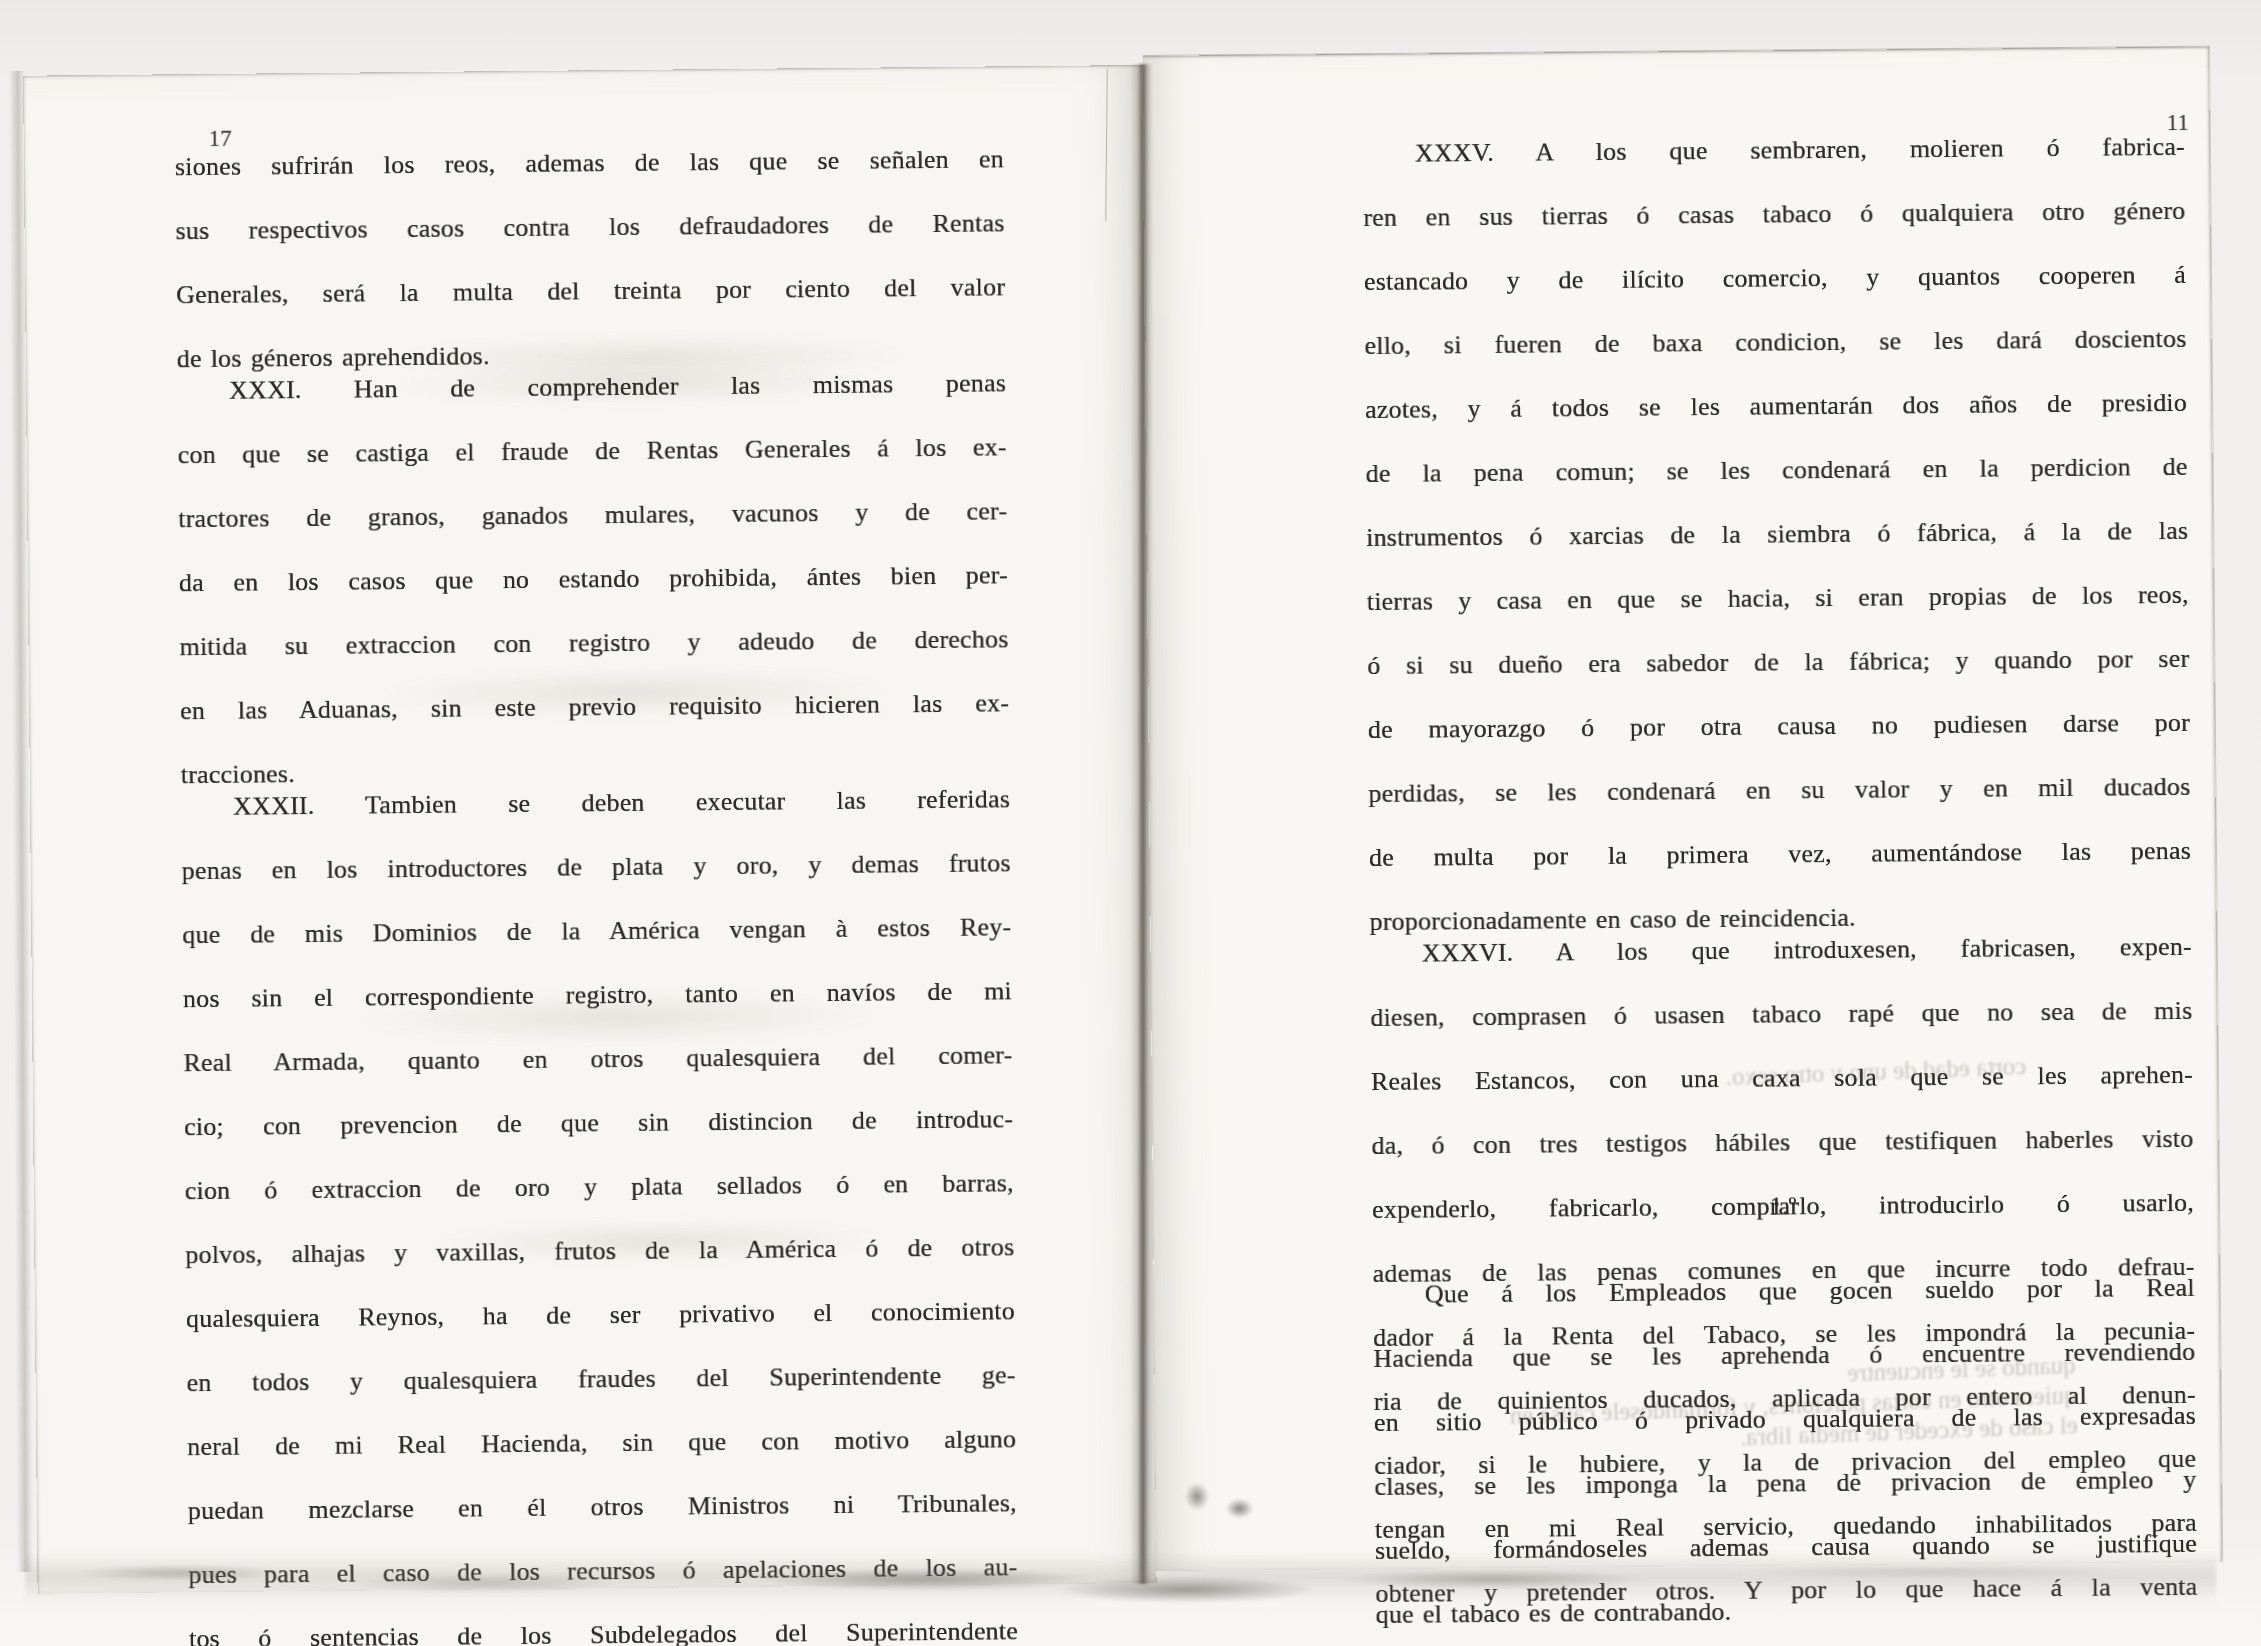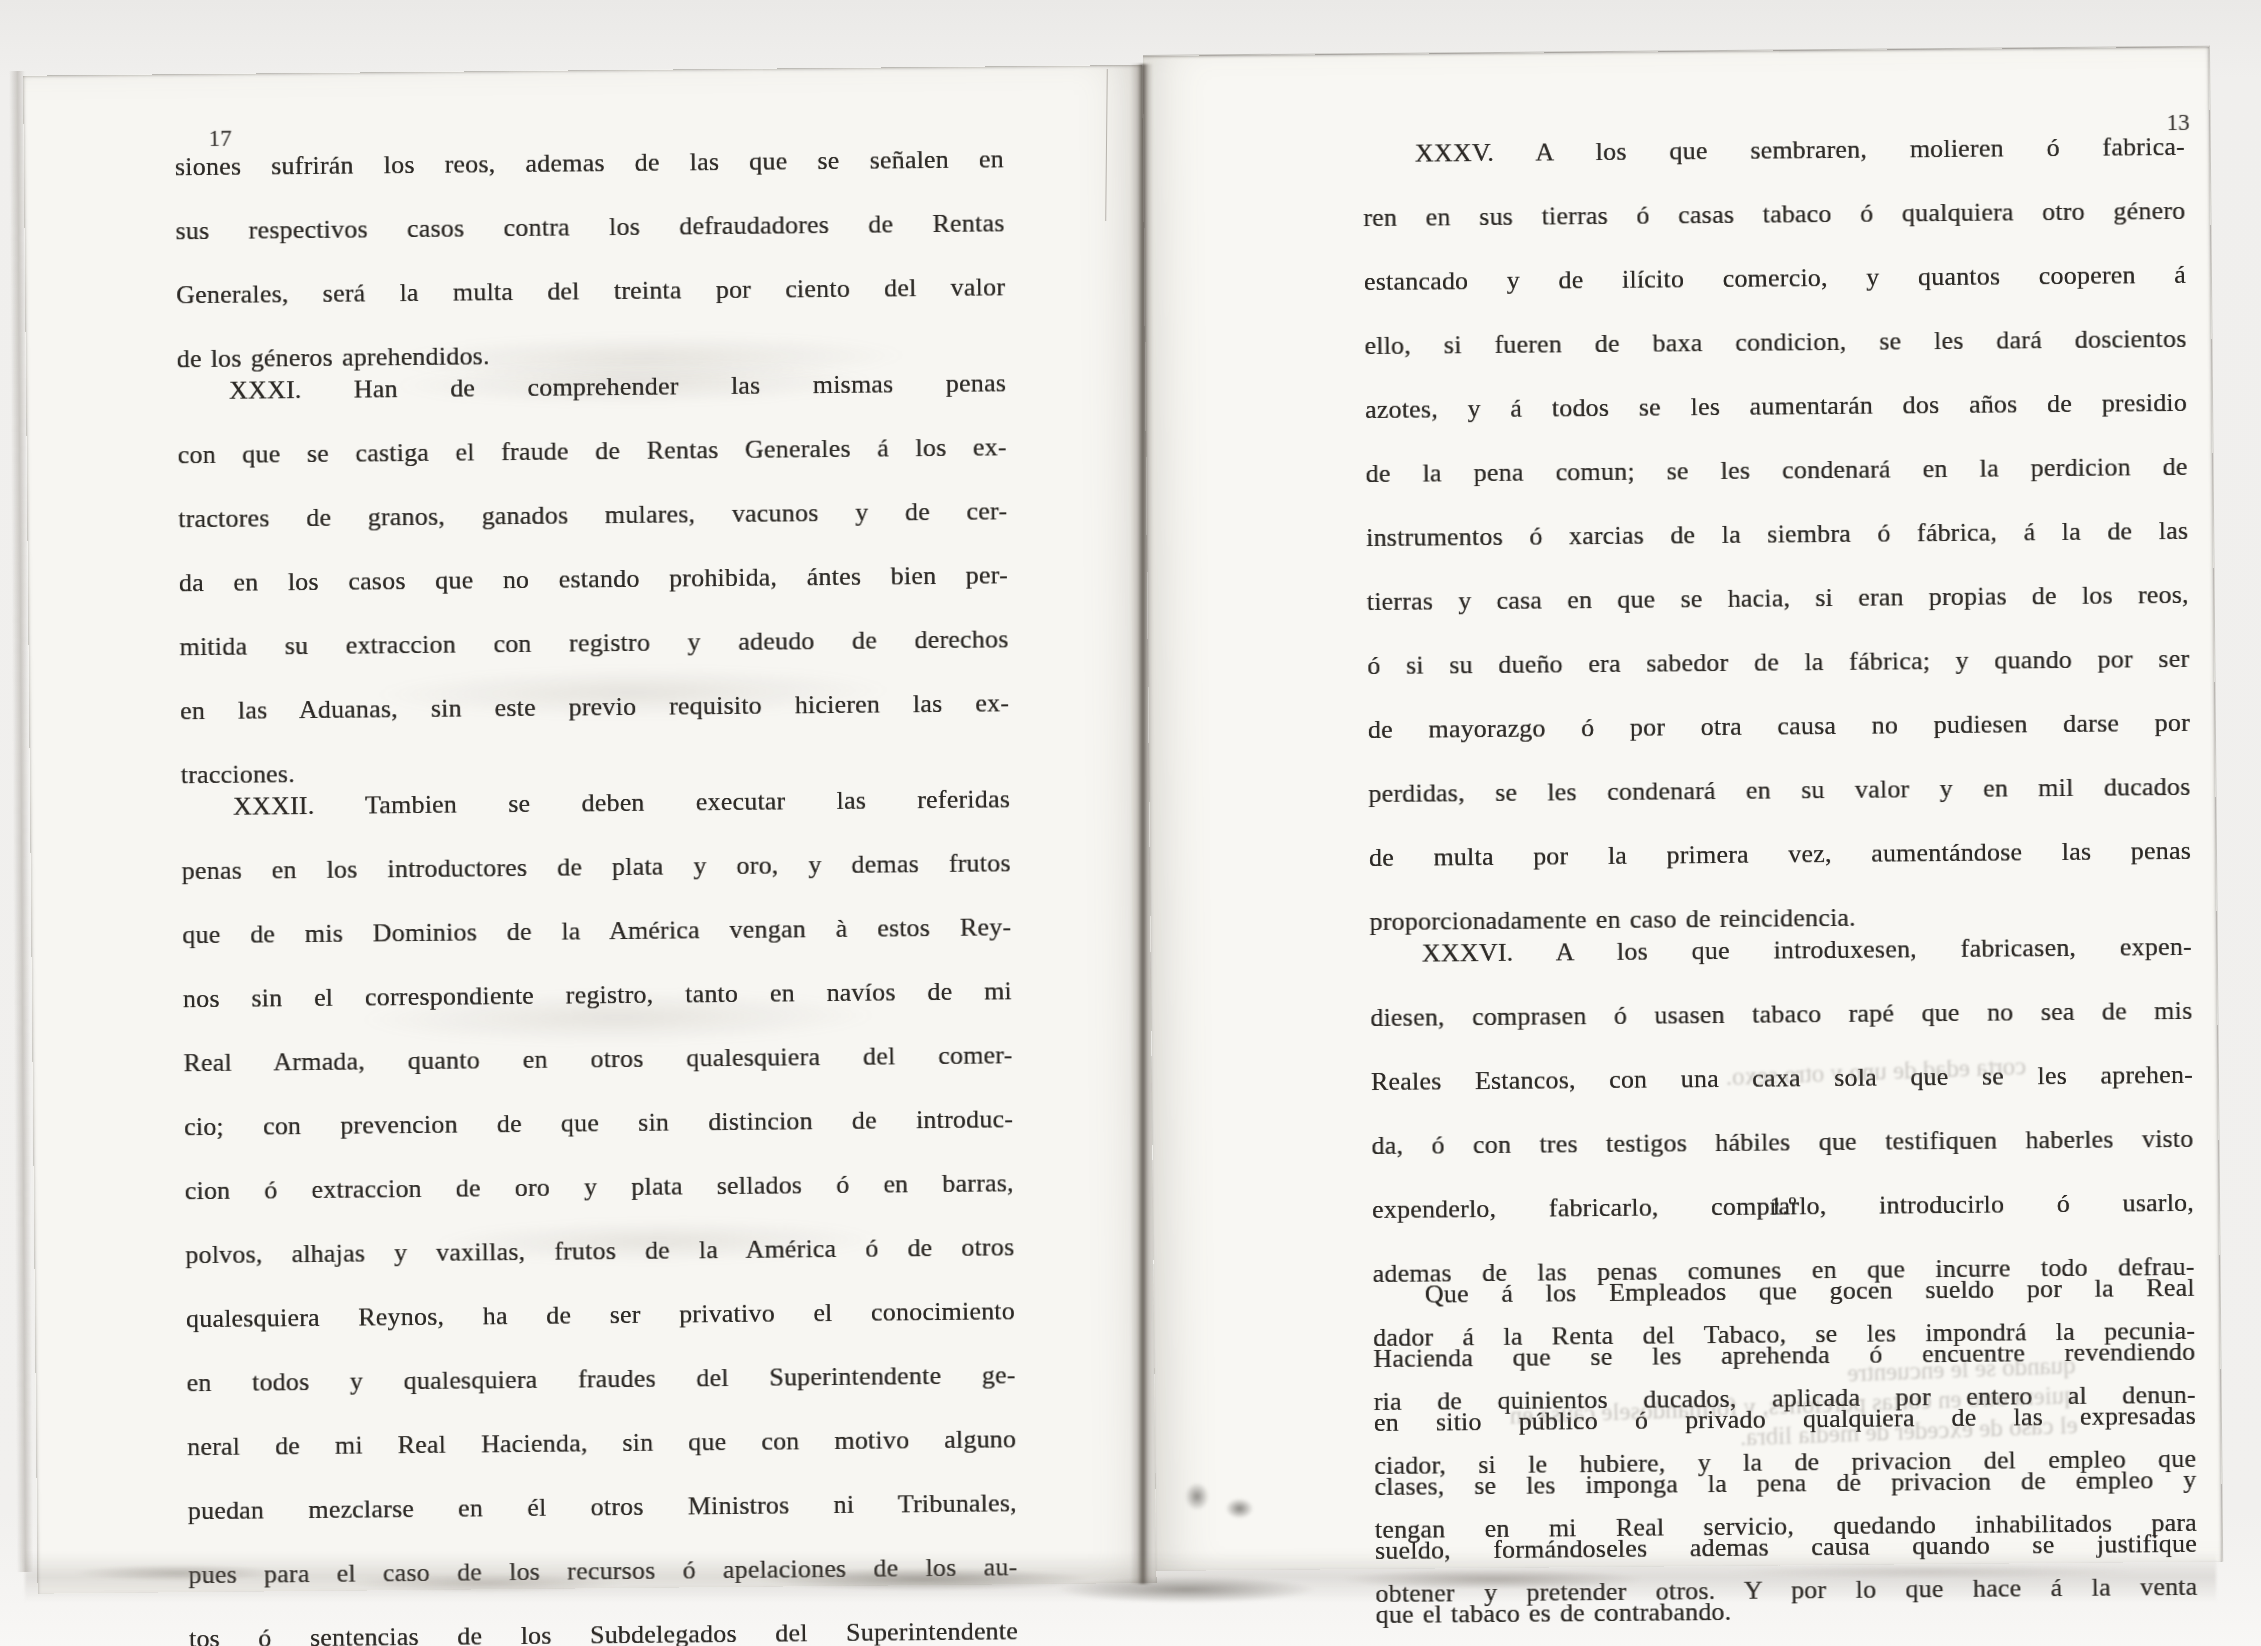--- a/index.html
+++ b/index.html
@@ -139,21 +139,21 @@
         <div class="line">en todos y qualesquiera fraudes del Superintendente ge-</div>
         <div class="line">neral de mi Real Hacienda, sin que con motivo alguno</div>
         <div class="line">puedan mezclarse en él otros Ministros ni Tribunales,</div>
         <div class="line">pues para el caso de los recursos ó apelaciones de los au-</div>
         <div class="line">tos ó sentencias de los Subdelegados del Superintendente</div>
       </div>
     </div>
 </div>
 
 <div class="page right-page">
-  <span class="pagenum">13</span>
+  <span class="pagenum">11</span>
   <div class="textblock">
       <div class="para indent">
         <div class="line">XXXV. A los que sembraren, molieren ó fabrica-</div>
         <div class="line">ren en sus tierras ó casas tabaco ó qualquiera otro género</div>
         <div class="line">estancado y de ilícito comercio, y quantos cooperen á</div>
         <div class="line">ello, si fueren de baxa condicion, se les dará doscientos</div>
         <div class="line">azotes, y á todos se les aumentarán dos años de presidio</div>
         <div class="line">de la pena comun; se les condenará en la perdicion de</div>
         <div class="line">instrumentos ó xarcias de la siembra ó fábrica, á la de las</div>
         <div class="line">tierras y casa en que se hacia, si eran propias de los reos,</div>

